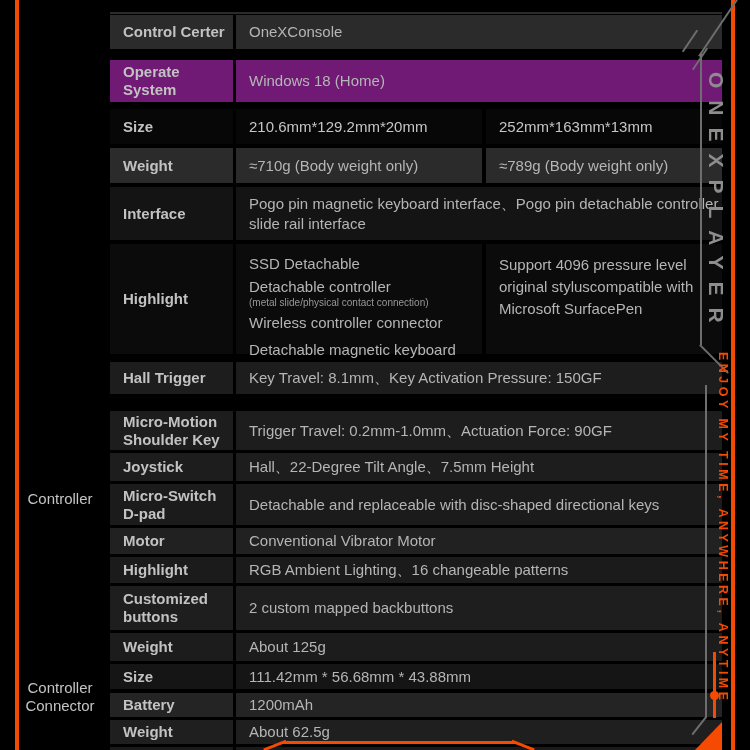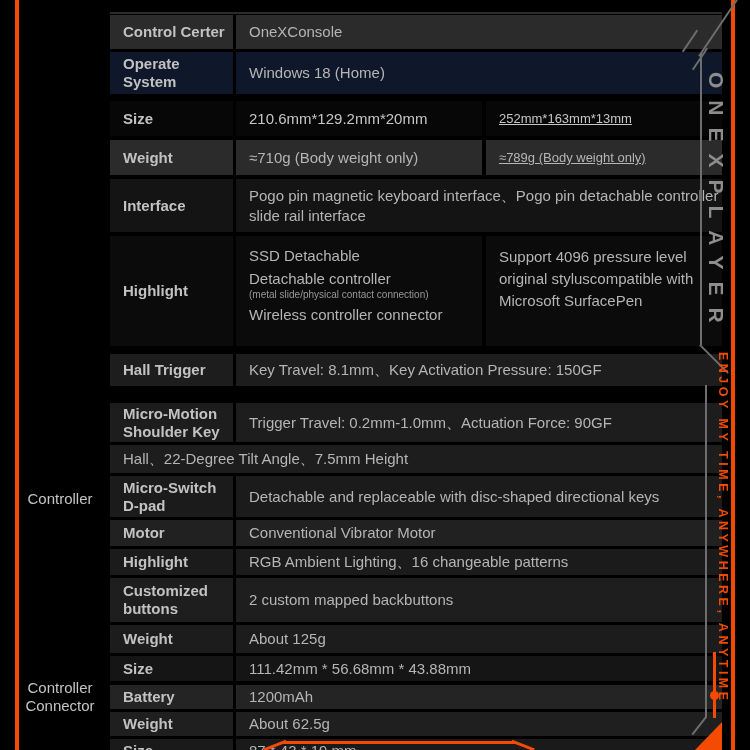--- a/index.html
+++ b/index.html
@@ -25,21 +25,21 @@
     color:#b5b5b5;font-size:15px;line-height:20px;box-sizing:border-box;
   }
   .valw{max-width:472px}
   .v1{
     width:250px;box-sizing:border-box;border-right:4px solid #000;
     display:flex;align-items:center;padding-left:13px;
     color:#b5b5b5;font-size:15px;flex-shrink:0;
   }
   .v2{
     flex:1;display:flex;align-items:center;padding-left:13px;
-    color:#b5b5b5;font-size:13px;box-sizing:border-box;text-decoration:underline;
+    color:#b5b5b5;font-size:15px;box-sizing:border-box;
   }
   .bright .v1,.bright .v2{color:#c6c6c6}
   
   .hl-left{
     width:250px;box-sizing:border-box;border-right:4px solid #000;
     padding:7px 0 0 13px;color:#b5b5b5;font-size:15px;flex-shrink:0;
   }
   .hl-l1{line-height:25px}
   .hl-l2{line-height:21px}
   .hl-note{font-size:10px;line-height:12px;color:#989898}
@@ -70,21 +70,21 @@
 <div class="abs oline" style="left:731px;top:0;width:4px;height:750px"></div>
 
 <div id="spec-table">
   <div class="sliver"></div>
 
   <div class="row" style="height:34px;margin-top:1px;background:#2b2b2b">
     <div class="lbl">Control Certer</div>
     <div class="val">OneXConsole</div>
   </div>
 
-  <div class="row" style="height:42px;margin-top:3px;background:#0f172a">
+  <div class="row" style="height:42px;margin-top:11px;background:#701a75">
     <div class="lbl">Operate
 System</div>
     <div class="val">Windows 18 (Home)</div>
   </div>
 
   <div class="row bright" style="height:35px;margin-top:7px;background:#070707">
     <div class="lbl">Size</div>
     <div class="v1">210.6mm*129.2mm*20mm</div>
     <div class="v2">252mm*163mm*13mm</div>
   </div>
@@ -102,36 +102,38 @@
       </div>
   </div>
 
   <div class="row" style="height:110px;margin-top:4px;background:#0b0b0b">
     <div class="lbl">Highlight</div>
     <div class="hl-left">
       <div class="hl-l1">SSD Detachable</div>
       <div class="hl-l2">Detachable controller</div>
       <div class="hl-note">(metal slide/physical contact connection)</div>
       <div class="hl-l3">Wireless controller connector</div>
+      <div class="hl-l4">Detachable magnetic keyboard</div>
     </div>
     <div class="hl-right">Support 4096 pressure level original styluscompatible with Microsoft SurfacePen</div>
   </div>
 
   <div class="row" style="height:32px;margin-top:8px;background:#1d1d1d">
     <div class="lbl">Hall Trigger</div>
     <div class="val">Key Travel: 8.1mm、Key Activation Pressure: 150GF</div>
   </div>
 
   <div class="row" style="height:39px;margin-top:17px;background:#1d1d1d">
     <div class="lbl">Micro-Motion
 Shoulder Key</div>
     <div class="val">Trigger Travel: 0.2mm-1.0mm、Actuation Force: 90GF</div>
   </div>
 
   <div class="row" style="height:28px;margin-top:3px;background:#1d1d1d">
+    <div class="lbl">Joystick</div>
     <div class="val">Hall、22-Degree Tilt Angle、7.5mm Height</div>
   </div>
 
   <div class="row" style="height:41px;margin-top:3px;background:#1b1b1b">
     <div class="lbl">Micro-Switch
 D-pad</div>
     <div class="val">Detachable and replaceable with disc-shaped directional keys</div>
   </div>
 
   <div class="row" style="height:26px;margin-top:3px;background:#212121">

